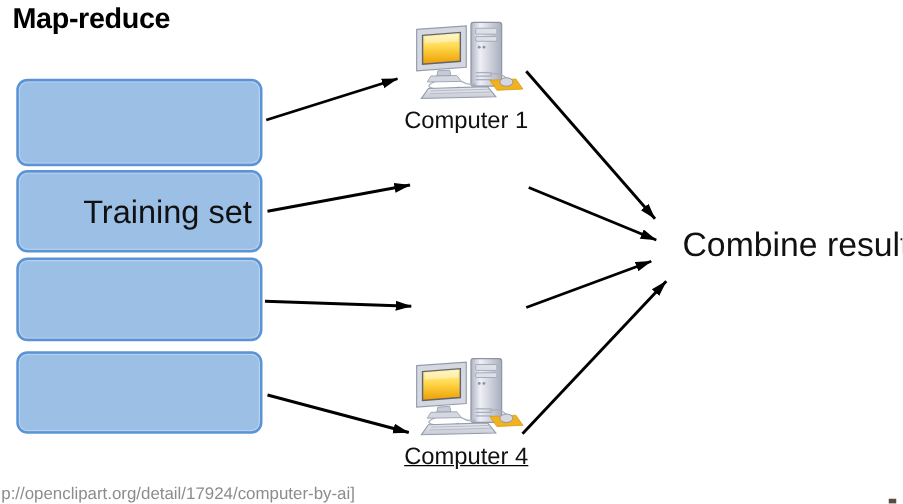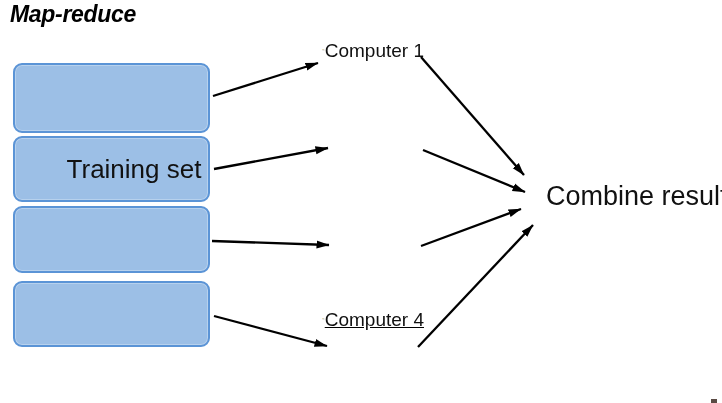--- a/index.html
+++ b/index.html
@@ -3,38 +3,37 @@
 <meta charset="utf-8">
 <style>
   html,body{margin:0;padding:0;background:#fff;}
   .canvas{
     position:relative;width:722px;height:403px;overflow:hidden;background:#fff;
     font-family:"Liberation Sans",sans-serif;
   }
   .title{
     position:absolute;left:10px;top:1px;font-size:23px;font-weight:bold;color:#000;
     letter-spacing:-0.3px;
-    font-style:italic;
   }
   .tbox{
     position:absolute;left:13px;width:197px;box-sizing:border-box;
     background:var(--box-fill,#9CBFE6);
     border:2px solid var(--box-border,#5B94D6);
     border-radius:9px;
     box-shadow:inset 0 0 0 1px rgba(255,255,255,.28);
     display:flex;align-items:center;justify-content:center;padding-left:45px;
   }
   .tbox1{top:63px;height:70px;}
   .tbox2{top:136px;height:66px;}
   .tbox3{top:206px;height:67px;}
   .tbox4{top:281px;height:66px;}
   .training-label{font-size:26px;color:#111;}
   .computer{
     position:absolute;left:322px;width:102px;
-    display:flex;flex-direction:row;align-items:center;
+    display:flex;flex-direction:column;align-items:center;
   }
   .computer svg.pc{width:98px;height:68px;display:block;}
   .computer .label{font-size:19px;color:#111;margin-top:2px;white-space:nowrap;}
   .comp1{top:16px;} .comp2{top:111px;} .comp3{top:206px;} .comp4{top:285px;text-decoration:underline;}
   .combine{position:absolute;left:546px;top:181px;font-size:27px;color:#111;white-space:nowrap;}
   .overlay{position:absolute;left:0;top:0;width:722px;height:403px;pointer-events:none;}
   .overlay line{stroke:var(--arrow,#000);stroke-width:2.3;}
   .footer{
     position:absolute;left:1px;top:387px;font-size:13.5px;
     color:var(--citation-text,#8C8C8C);white-space:nowrap;
@@ -128,15 +127,16 @@
     <line x1="213" y1="96" x2="318" y2="63" marker-end="url(#ah)"></line>
     <line x1="214" y1="169" x2="328" y2="148" marker-end="url(#ah)"></line>
     <line x1="212" y1="241" x2="329" y2="245" marker-end="url(#ah)"></line>
     <line x1="214" y1="316" x2="327" y2="346" marker-end="url(#ah)"></line>
     <line x1="421" y1="57" x2="524" y2="175" marker-end="url(#ah)"></line>
     <line x1="423" y1="150" x2="525" y2="192" marker-end="url(#ah)"></line>
     <line x1="421" y1="246" x2="521" y2="209" marker-end="url(#ah)"></line>
     <line x1="418" y1="347" x2="533" y2="225" marker-end="url(#ah)"></line>
   </svg>
 
+  <div class="footer">p://openclipart.org/detail/17924/computer-by-ai]</div>
   <div class="corner-mark"></div>
 
 </div>
 
 </body></html>

